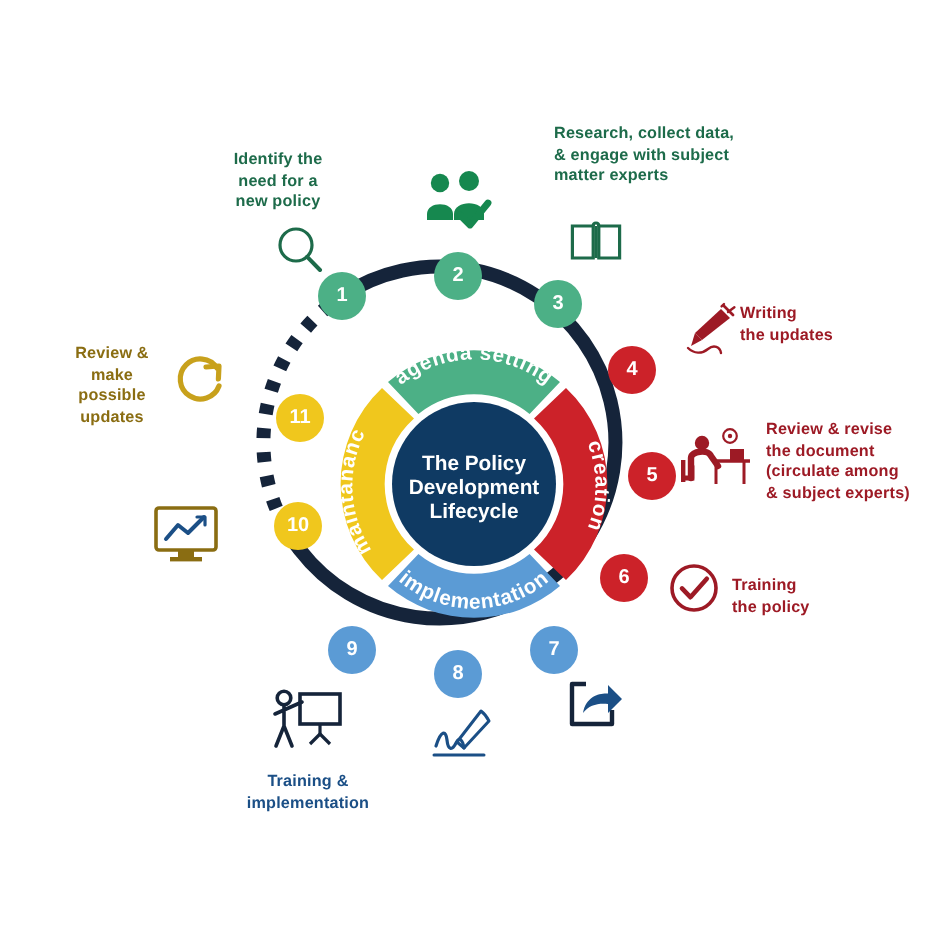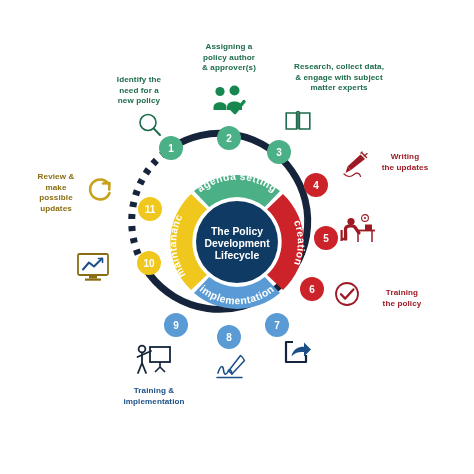--- a/index.html
+++ b/index.html
@@ -18,21 +18,21 @@
     font-weight:bold;
     letter-spacing:.1px;
     white-space:pre-line;
   }
   .green{color:#1d6b4a;}
   .red{color:#9d1a25;}
   .blue{color:#1b4f86;}
   .gold{color:#8a6d12;}
   .t-c{text-align:center;}
   .t-r{text-align:right;}
-  .t-l{text-align:center;}
+  .t-l{text-align:left;}
   .icon{position:absolute;}
   svg{display:block;overflow:visible;}
   .ringtxt{
     font-family:"Liberation Sans", sans-serif;
     font-weight:bold;
     fill:#ffffff;
     letter-spacing:.4px;
   }
   .numtxt{
     font-family:"Liberation Sans", sans-serif;
@@ -256,31 +256,32 @@
     <svg width="28" height="28" viewBox="0 0 28 28">
       <path d="M22.5 8 A 10 10 0 1 0 23.5 17" fill="none" stroke="#c8a11c" stroke-width="2.6" stroke-linecap="round"></path>
       <path d="M17 7.5 L23.5 7 L23.2 13.5" fill="none" stroke="#c8a11c" stroke-width="2.6" stroke-linecap="round" stroke-linejoin="round"></path>
     </svg>
   </div>
 
   <div class="lbl green t-c" style="left:104px;top:75px;width:70px;">Identify the
 need for a
 new policy</div>
 
-  <div class="lbl green t-c" style="left:186px;top:42px;width:86px;">Assigning a
-policy author
-&amp; approver(s)</div>
 
   <div class="lbl green t-l" style="left:277px;top:62px;width:124px;">Research,  collect data,
 &amp; engage with subject
 matter experts</div>
 
   <div class="lbl red t-l" style="left:370px;top:152px;width:70px;">Writing
 the updates</div>
 
+  <div class="lbl red t-l" style="left:383px;top:210px;width:90px;">Review &amp; revise
+the document
+(circulate among
+&amp; subject experts)</div>
 
   <div class="lbl red t-l" style="left:366px;top:288px;width:72px;">Training
 the policy</div>
 
 
 
   <div class="lbl blue t-c" style="left:113px;top:386px;width:82px;">Training &amp;
 implementation</div>
 
 

